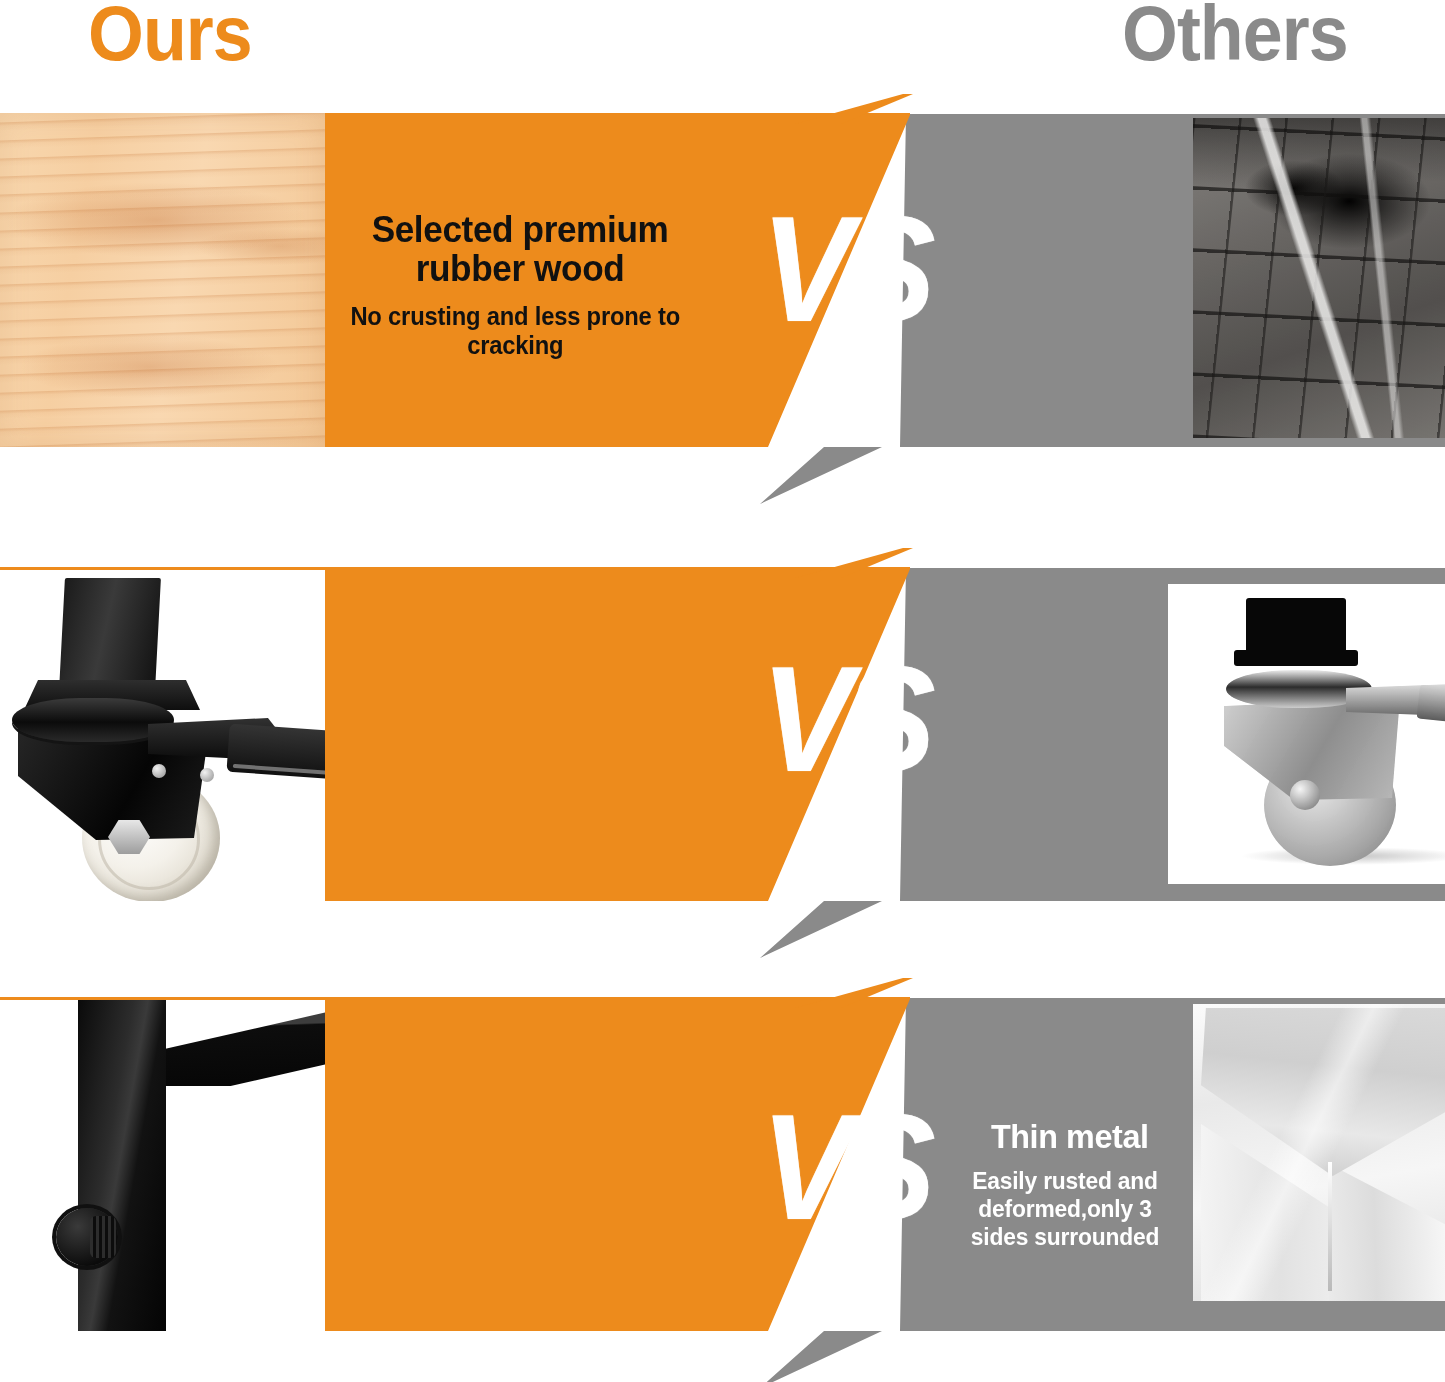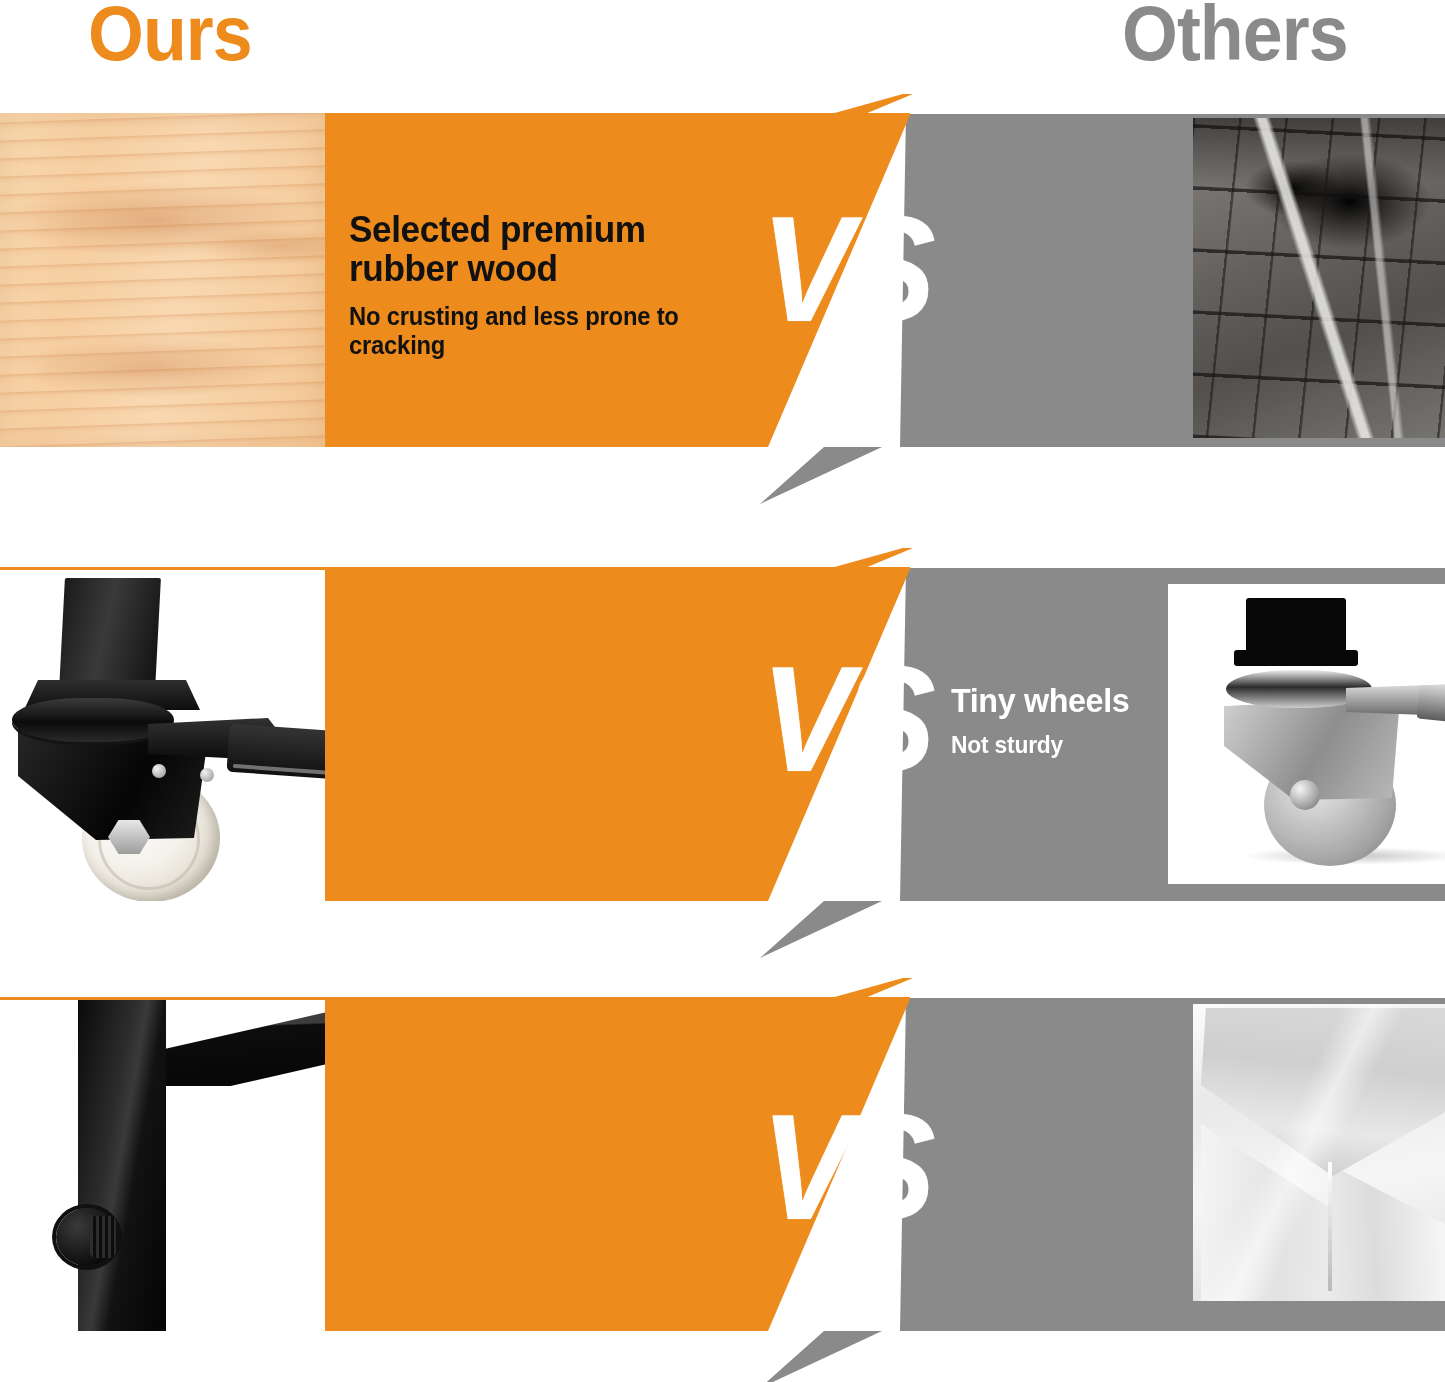--- a/index.html
+++ b/index.html
@@ -8,21 +8,21 @@
        -webkit-font-smoothing:antialiased;}
 
   
   .hdr{position:absolute;top:-6px;font-weight:bold;font-size:78px;
        letter-spacing:-1px;line-height:1;font-stretch:condensed;
        transform:scaleX(0.92);transform-origin:left top;}
   #hdr-ours{left:88px;color:#ED8B1C;}
   #hdr-others{left:1122px;color:#8A8A8A;}
 
   
-  .row{position:absolute;left:0;width:1445px;}
+  .row{position:absolute;left:0;width:1445px;text-align:center;}
   #row-1{top:102px;height:400px;}
   #row-2{top:556px;height:400px;}
   #row-3{top:986px;height:396px;}
 
   
   .panel-ours{position:absolute;left:0;top:11px;width:910px;height:334px;
      background:#ED8B1C;
      clip-path:polygon(0 0, 795px 0, 838px -11px, 866px -11px, 822px 0,
                        910px 0, 910px 2px, 768px 334px, 0 334px);}
   
@@ -261,24 +261,20 @@
       <div class="tc-body"></div>
       <div class="tc-cap"></div>
       <div class="tc-swivel"></div>
       <div class="tc-arm"></div>
       <div class="tc-pedal"></div>
       <div class="tc-bolt"></div>
     </div>
   </div>
 
 
-  <div class="txt-others">
-    <div class="t-title" style="width: 260px;">Tiny wheels</div>
-    <div class="t-sub" style="width: 260px;">Not sturdy</div>
-  </div>
 </div>
 <div class="vs vs-fixed" style="left:761px;top:644px;">VS</div>
 
 <div class="row" id="row-3">
 
   <div class="panel-others"></div>
   <div class="panel-ours"></div>
   <div class="spike-ours"></div>
 
   <div class="photo photo-ours">
@@ -293,14 +289,18 @@
     <div class="steel">
       <div class="st-left"></div>
       <div class="st-right"></div>
       <div class="st-top"></div>
       <div class="st-edge"></div>
       <div class="st-gloss"></div>
     </div>
   </div>
 
 
+  <div class="txt-others">
+    <div class="t-title" style="width: 250px;">Thin metal</div>
+    <div class="t-sub" style="width: 240px;">Easily rusted and deformed,only 3 sides surrounded</div>
+  </div>
 </div>
 <div class="vs vs-fixed" style="left:761px;top:1092px;">VS</div>
 
 </body></html>

